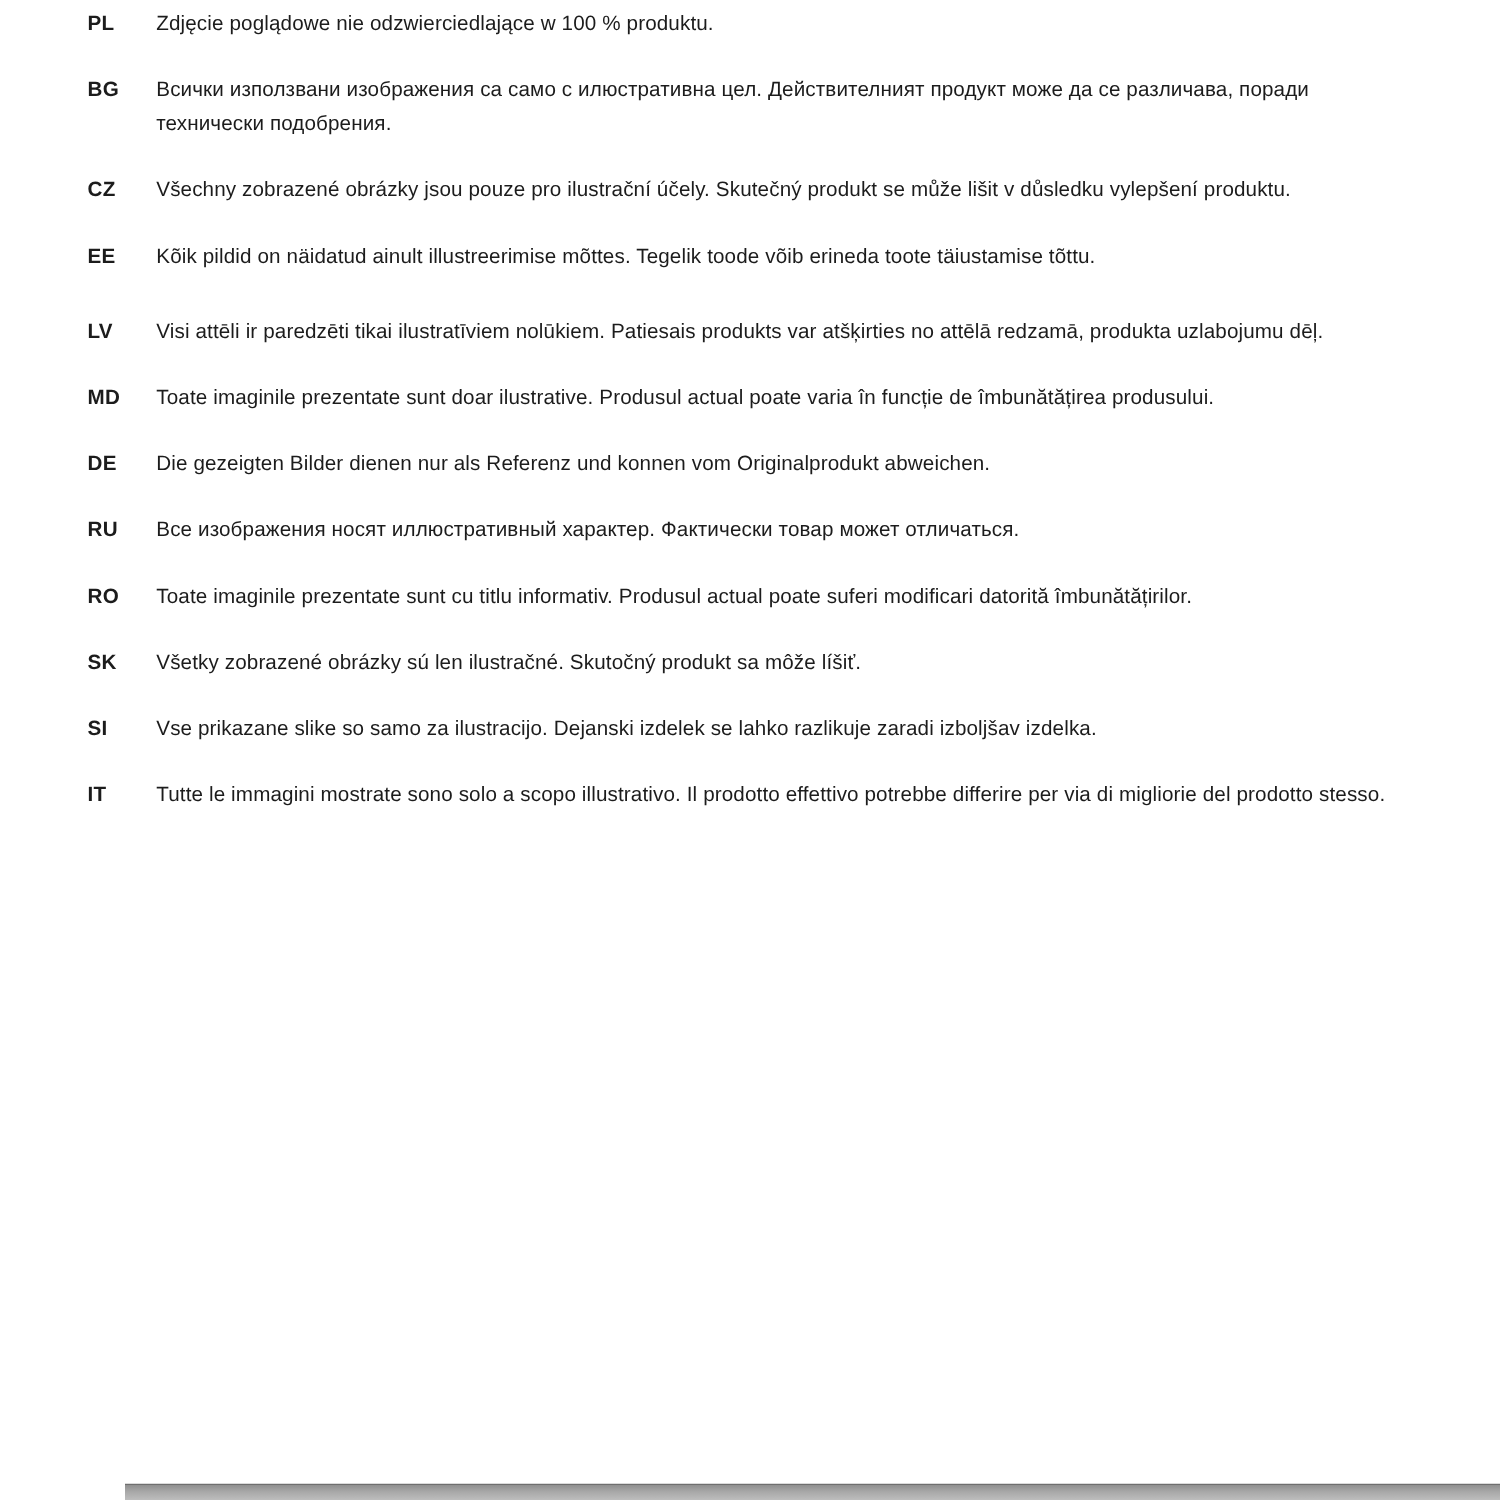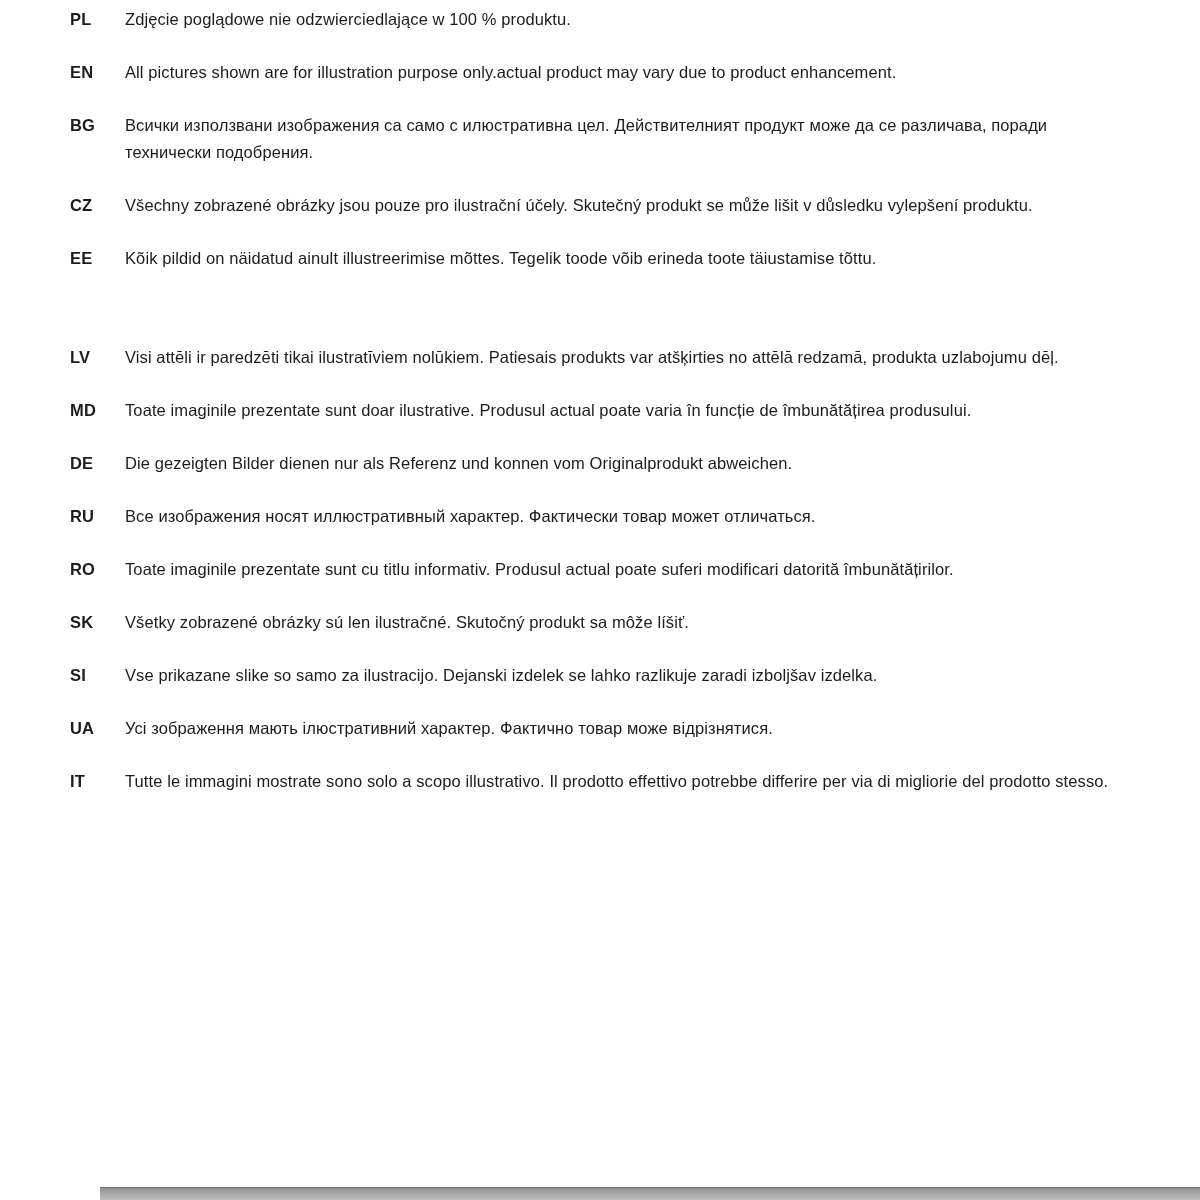--- a/index.html
+++ b/index.html
@@ -25,21 +25,21 @@
     box-sizing: border-box;
   }
   .row {
     display: flex;
     align-items: flex-start;
     margin-bottom: 26px;
     font-size: 16.5px;
     line-height: 27px;
   }
   .row.gap-lg {
-    margin-bottom: 72px;
+    margin-bottom: 33px;
   }
   .lang-code {
     flex: 0 0 55px;
     font-weight: bold;
     letter-spacing: 0.2px;
   }
   .lang-text {
     flex: 1 1 auto;
     font-weight: 400;
     letter-spacing: 0.1px;
@@ -57,24 +57,20 @@
 </head>
 <body>
 
 <div class="page">
 
   <div class="row">
     <div class="lang-code">PL</div>
     <div class="lang-text">Zdjęcie poglądowe nie odzwierciedlające w 100 % produktu.</div>
   </div>
 
-  <div class="row">
-    <div class="lang-code">EN</div>
-    <div class="lang-text">All pictures shown are for illustration purpose only.actual product may vary due to product enhancement.</div>
-  </div>
 
   <div class="row">
     <div class="lang-code">BG</div>
     <div class="lang-text">Всички използвани изображения са само с илюстративна цел. Действителният продукт може да се различава, поради технически подобрения.</div>
   </div>
 
 
   <div class="row">
     <div class="lang-code">CZ</div>
     <div class="lang-text">Všechny zobrazené obrázky jsou pouze pro ilustrační účely. Skutečný produkt se může lišit v důsledku vylepšení produktu.</div>
@@ -115,24 +111,20 @@
   <div class="row">
     <div class="lang-code">SK</div>
     <div class="lang-text">Všetky zobrazené obrázky sú len ilustračné. Skutočný produkt sa môže líšiť.</div>
   </div>
 
   <div class="row">
     <div class="lang-code">SI</div>
     <div class="lang-text">Vse prikazane slike so samo za ilustracijo. Dejanski izdelek se lahko razlikuje zaradi izboljšav izdelka.</div>
   </div>
 
-  <div class="row">
-    <div class="lang-code">UA</div>
-    <div class="lang-text">Усі зображення мають ілюстративний характер. Фактично товар може відрізнятися.</div>
-  </div>
 
 
   <div class="row">
     <div class="lang-code">IT</div>
     <div class="lang-text">Tutte le immagini mostrate sono solo a scopo illustrativo. Il prodotto effettivo potrebbe differire per via di migliorie del prodotto stesso.</div>
   </div>
 
 
 </div>
 

